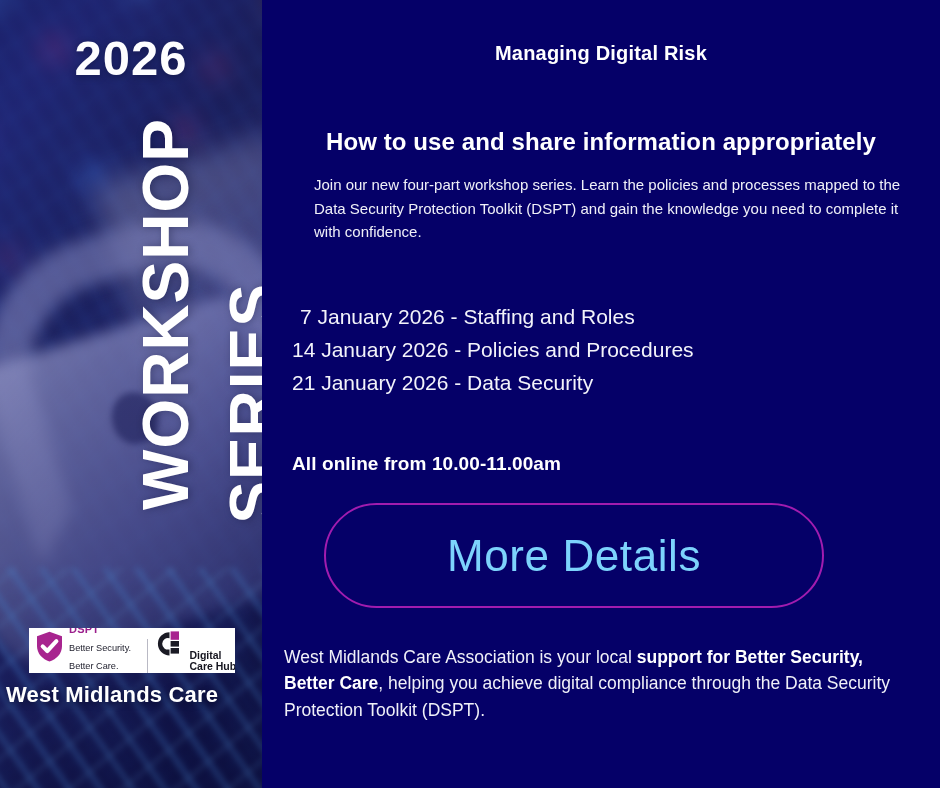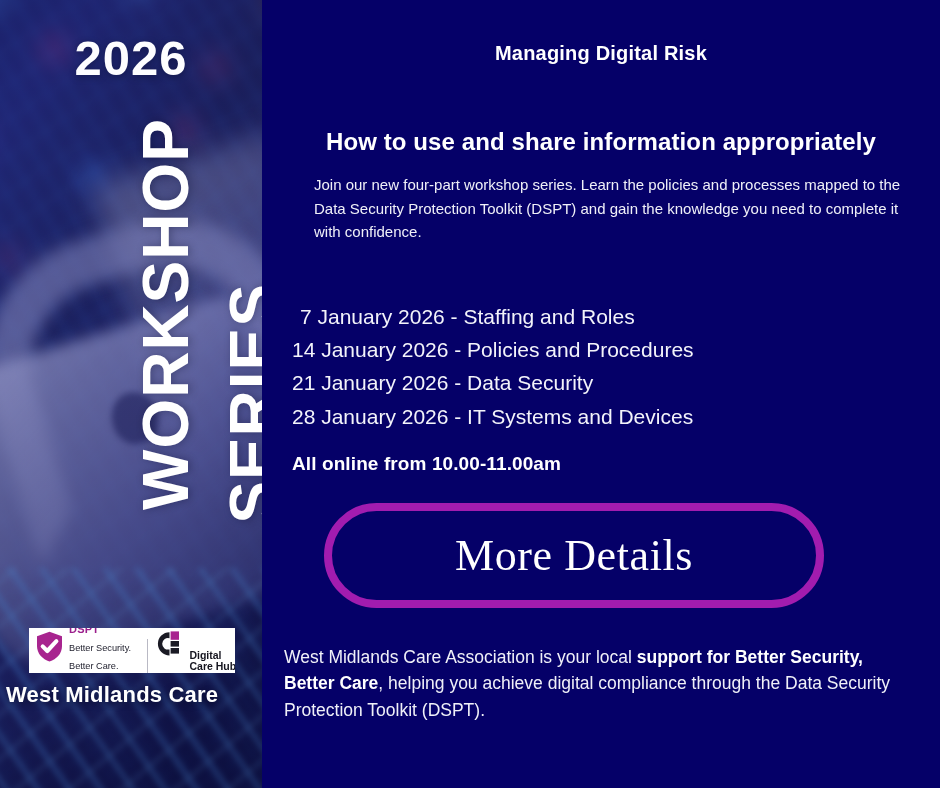--- a/index.html
+++ b/index.html
@@ -335,24 +335,24 @@
     left: 62px;
     top: 503px;
     width: 500px;
     height: 105px;
   }
   .cta-button {
     width: 100%;
     height: 100%;
     box-sizing: border-box;
     background: transparent;
-    border: 8px solid #a21caf;
+    border: 2px solid #a21caf;
     border-radius: 56px;
-    color: #ffffff;
-    font-family: Liberation Serif, serif;
+    color: #7dd3fc;
+    font-family: Liberation Sans, sans-serif;
     font-size: 44px;
     font-weight: 300;
     letter-spacing: .6px;
     cursor: pointer;
     display: flex;
     align-items: center;
     justify-content: center;
     padding: 0;
     line-height: 1;
   }
@@ -433,21 +433,20 @@
 
     <div class="headline">Managing Digital Risk</div>
     <div class="subheadline">How to use and share information appropriately</div>
 
     <p class="intro">Join our new four-part workshop series. Learn the policies and processes mapped to the Data Security Protection Toolkit (DSPT) and gain the knowledge you need to complete it with confidence.</p>
 
     <ul class="dates">
       <li>7 January 2026 - Staffing and Roles</li>
       <li>14 January 2026 - Policies and Procedures</li>
       <li>21 January 2026 - Data Security</li>
-      <li>28 January 2026 - IT Systems and Devices</li>
     </ul>
 
     <div class="time-note">All online from 10.00-11.00am</div>
 
     <div class="cta-wrap">
       <button class="cta-button">More Details</button>
     </div>
 
     <p class="footer-note">
       <span>West Midlands Care Association is your local </span><b>support for Better Security, Better Care</b><span>, helping you achieve digital compliance through the Data Security Protection Toolkit (DSPT).</span>

